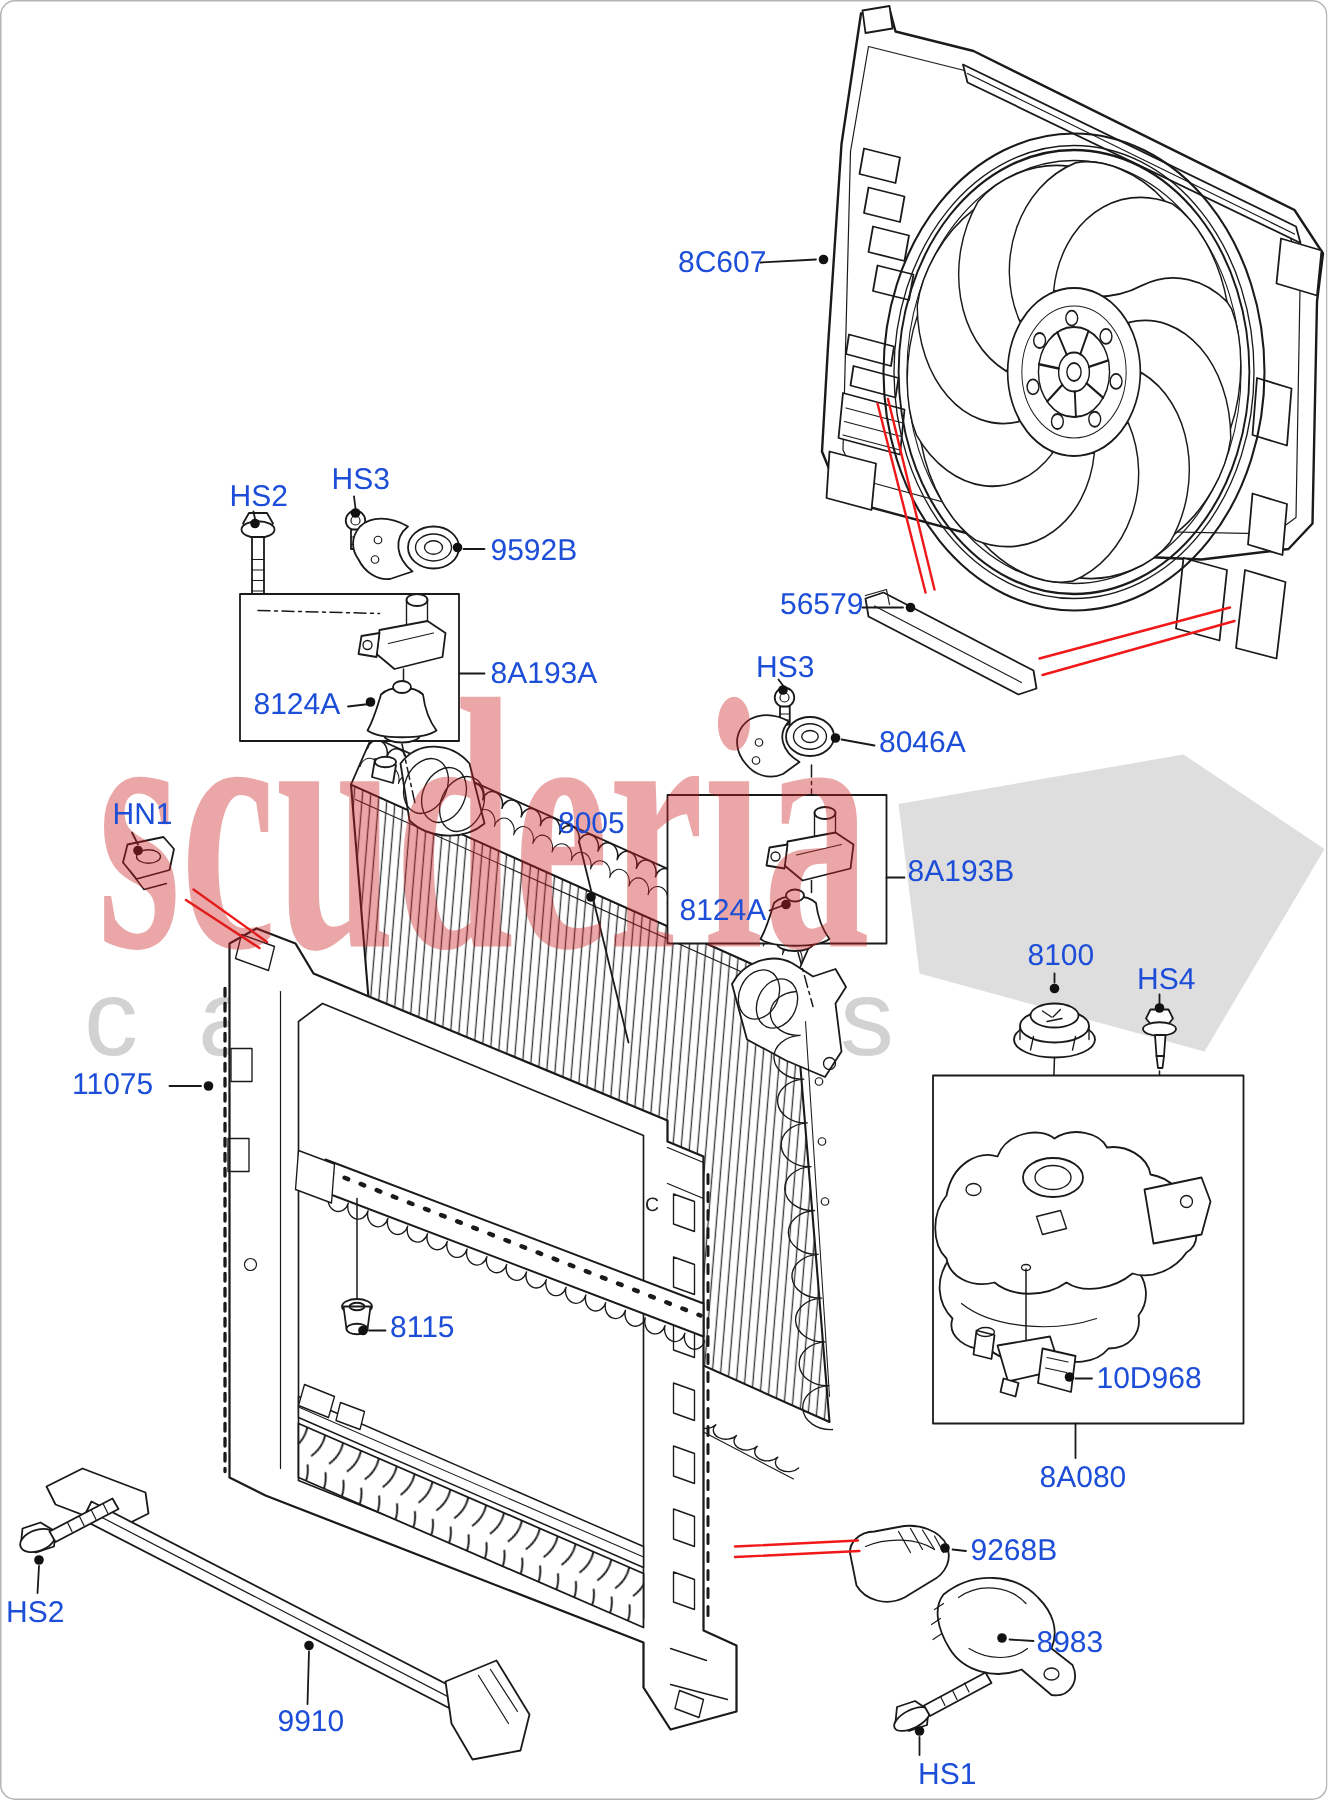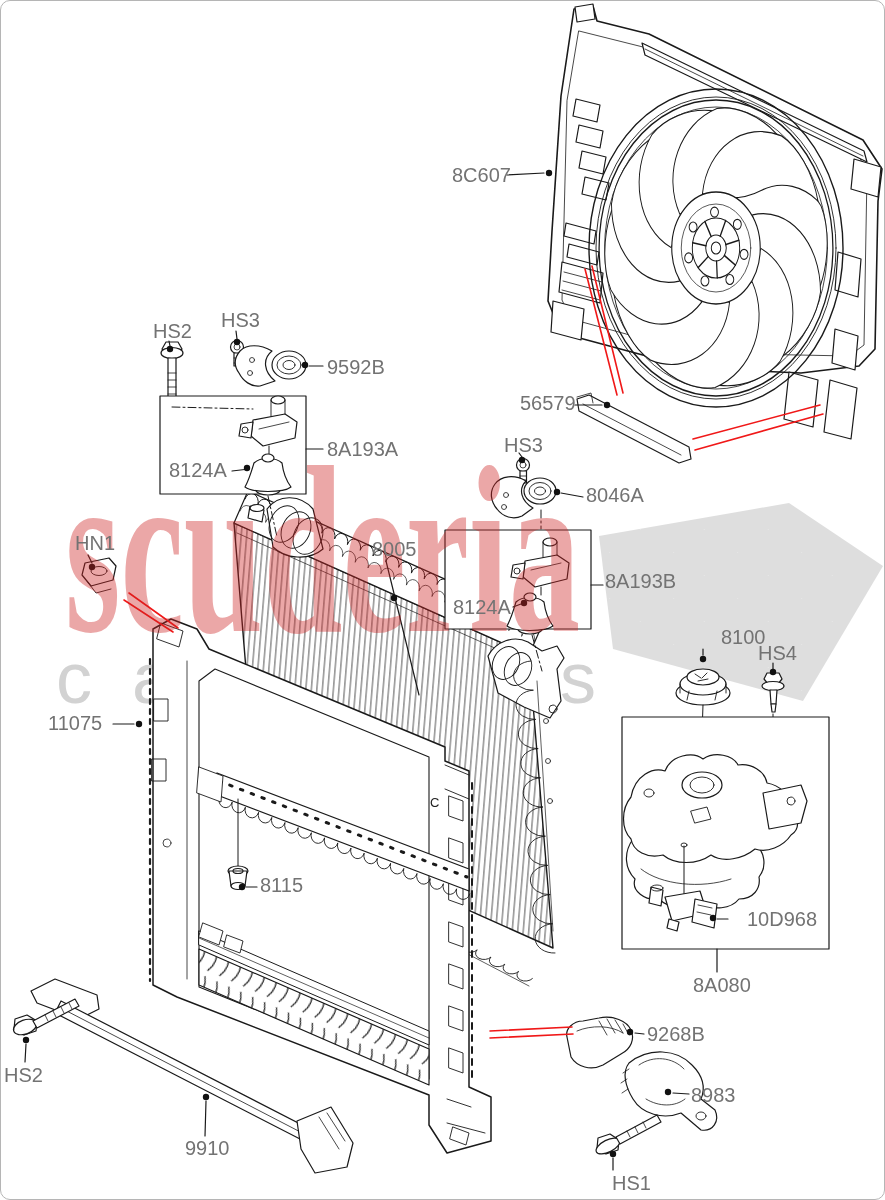--- a/index.html
+++ b/index.html
@@ -1,19 +1,19 @@
 <!DOCTYPE html>
 <html><head>
 <meta charset="utf-8">
 <style>
   html,body{margin:0;padding:0;background:#ffffff;}
   .canvas{position:relative;width:885px;height:1200px;background:#ffffff;overflow:hidden;
           font-family:"Liberation Sans",sans-serif;border:1px solid #b5b5b5;border-radius:10px;box-sizing:border-box;}
   .art{position:absolute;left:0;top:0;}
-  .lbl{position:absolute;font-size:20px;line-height:20px;color:#737373;white-space:nowrap;cursor:pointer;}
+  .lbl{position:absolute;font-size:20px;line-height:20px;color:#1d4ed8;white-space:nowrap;cursor:pointer;}
 </style>
 </head>
 <body>
 
 <div class="canvas">
 
 <svg class="art" width="885" height="1200" viewBox="0 0 885 1200" xmlns="http://www.w3.org/2000/svg">
   <defs>
     <pattern id="fins" width="5.5" height="12" patternUnits="userSpaceOnUse" patternTransform="rotate(4.7)">
       <rect width="5.5" height="12" fill="#ffffff"></rect>
@@ -423,23 +423,23 @@
 <div class="lbl" style="left:220px;top:309px">HS3</div>
 <div class="lbl" style="left:326px;top:356px">9592B</div>
 <div class="lbl" style="left:326px;top:438px">8A193A</div>
 <div class="lbl" style="left:168px;top:459px">8124A</div>
 <div class="lbl" style="left:74px;top:532px">HN1</div>
 <div class="lbl" style="left:371px;top:538px">8005</div>
 <div class="lbl" style="left:47px;top:712px">11075</div>
 <div class="lbl" style="left:585px;top:484px">8046A</div>
 <div class="lbl" style="left:604px;top:570px">8A193B</div>
 <div class="lbl" style="left:452px;top:596px">8124A</div>
-<div class="lbl" style="left:720px;top:626px">8100</div>
+<div class="lbl" style="left:684px;top:626px">8100</div>
 <div class="lbl" style="left:757px;top:642px">HS4</div>
-<div class="lbl" style="left:746px;top:908px">10D968</div>
+<div class="lbl" style="left:730px;top:908px">10D968</div>
 <div class="lbl" style="left:692px;top:974px">8A080</div>
 <div class="lbl" style="left:259px;top:874px">8115</div>
 <div class="lbl" style="left:3px;top:1064px">HS2</div>
 <div class="lbl" style="left:184px;top:1137px">9910</div>
 <div class="lbl" style="left:646px;top:1023px">9268B</div>
 <div class="lbl" style="left:690px;top:1084px">8983</div>
 <div class="lbl" style="left:611px;top:1172px">HS1</div>
 
 </div>
 

